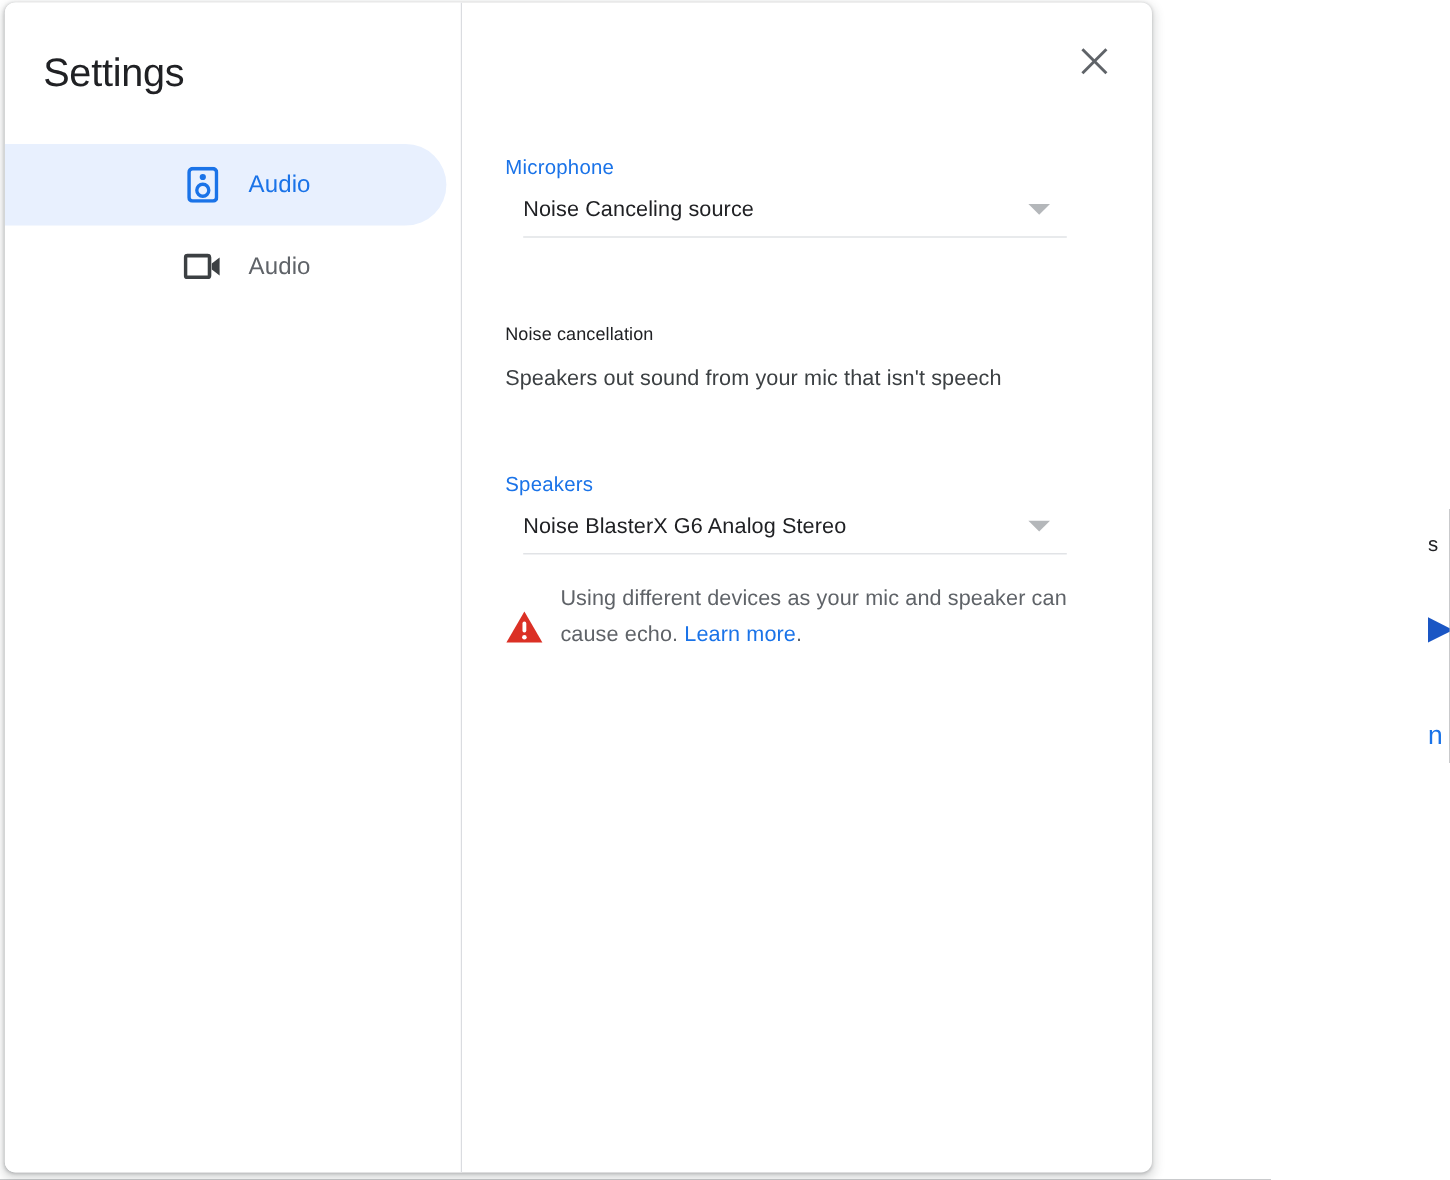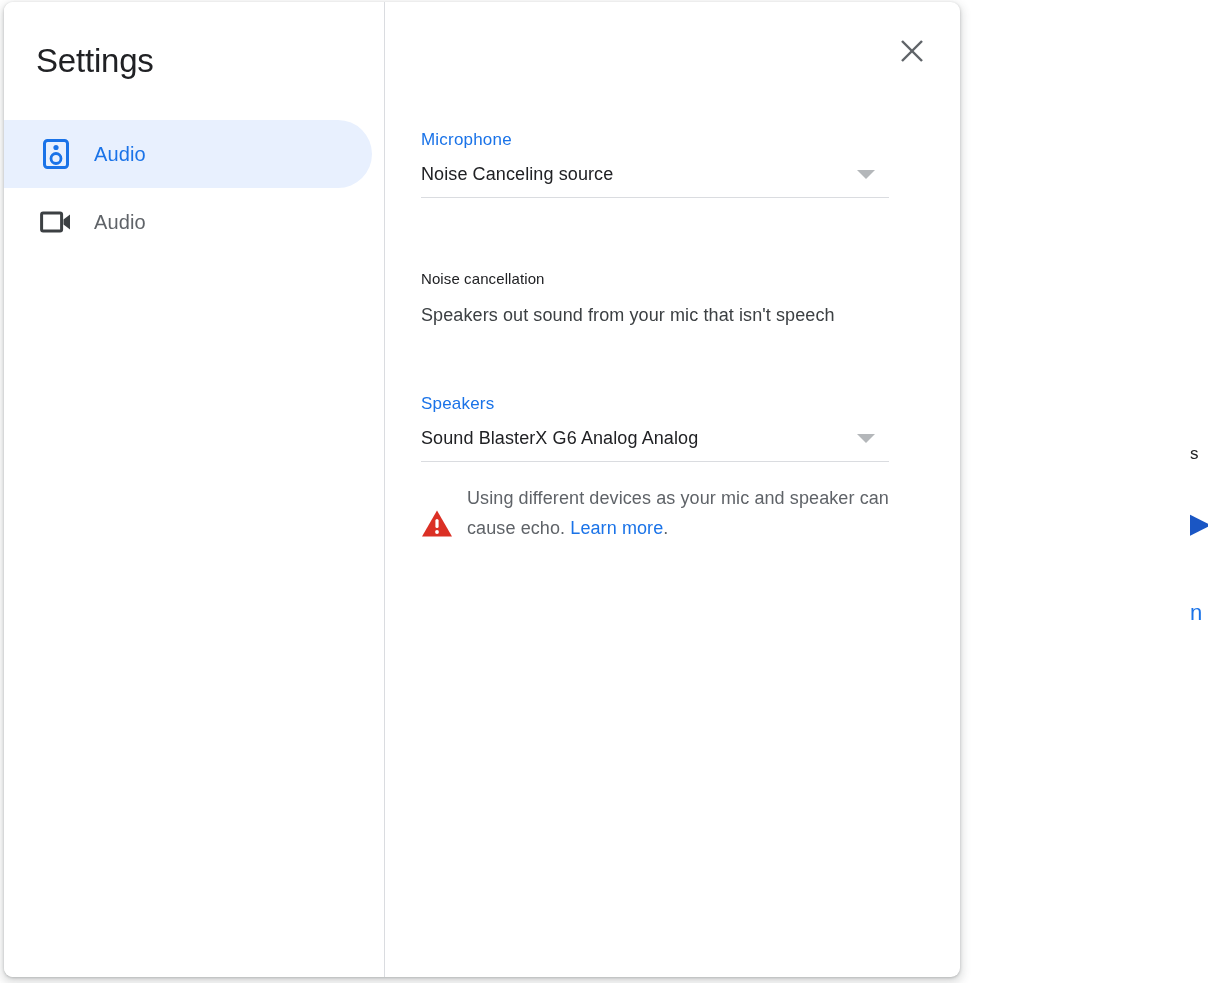--- a/index.html
+++ b/index.html
@@ -67,20 +67,21 @@
   .nav-item {
     display: flex;
     align-items: center;
     height: 68px;
     padding-left: 36px;
     border-top-right-radius: 40px;
     border-bottom-right-radius: 40px;
     width: 368px;
     cursor: pointer;
     gap: 22px;
+    justify-content: center;
   }
   .nav-item.active { background: #e8f0fe; }
   .nav-item .nav-label {
     font-size: 20px;
     color: #5f6368;
     letter-spacing: .1px;
   }
   .nav-item.active .nav-label { color: #1a73e8; }
   .nav-icon { width: 32px; height: 32px; display: flex; align-items: center; justify-content: center; }
 
@@ -129,20 +130,21 @@
     position: relative;
   }
   .select-box {
     display: flex;
     align-items: center;
     justify-content: space-between;
     height: 34px;
     border-bottom: 1px solid #dadce0;
     padding-bottom: 12px;
     cursor: pointer;
+    margin-left: 15px;
   }
   .select-value {
     font-size: 18px;
     color: #202124;
     font-weight: 500;
     letter-spacing: .1px;
   }
   .caret {
     width: 0; height: 0;
     border-left: 9px solid transparent;
@@ -330,21 +332,21 @@
           </span>
         </button>
       </div>
 
       <div id="speakers-block">
         <div class="section-label">Speakers</div>
 
         <div class="row">
           <div class="select-wrap">
             <div class="select-box">
-              <span class="select-value">Sound BlasterX G6 Analog Analog</span>
+              <span class="select-value">Noise BlasterX G6 Analog Stereo</span>
               <span class="caret"></span>
             </div>
           </div>
 
           <button id="speaker-test">
             <span>
               <svg width="30" height="26" viewBox="0 0 30 26">
                 <path d="M3 9.5 h4.6 L14 3.2 v19.6 L7.6 16.5 H3 Z" fill="#3c4043"></path>
                 <path d="M18.2 8.4 a6 6 0 0 1 0 9.2" fill="none" stroke="#3c4043" stroke-width="2.2" stroke-linecap="round"></path>
                 <path d="M22.2 5 a10.5 10.5 0 0 1 0 16" fill="none" stroke="#3c4043" stroke-width="2.2" stroke-linecap="round"></path>

